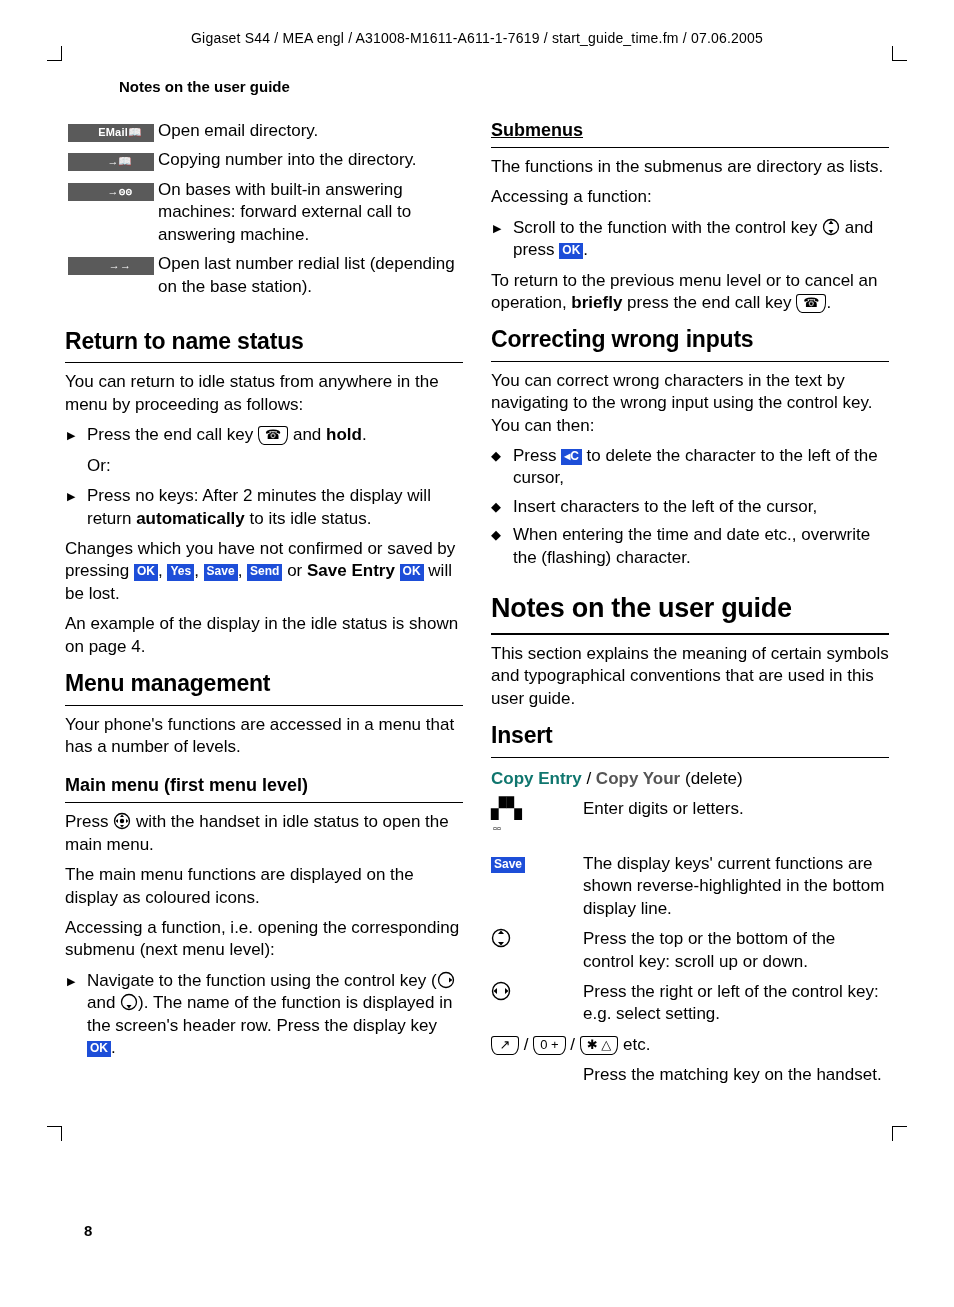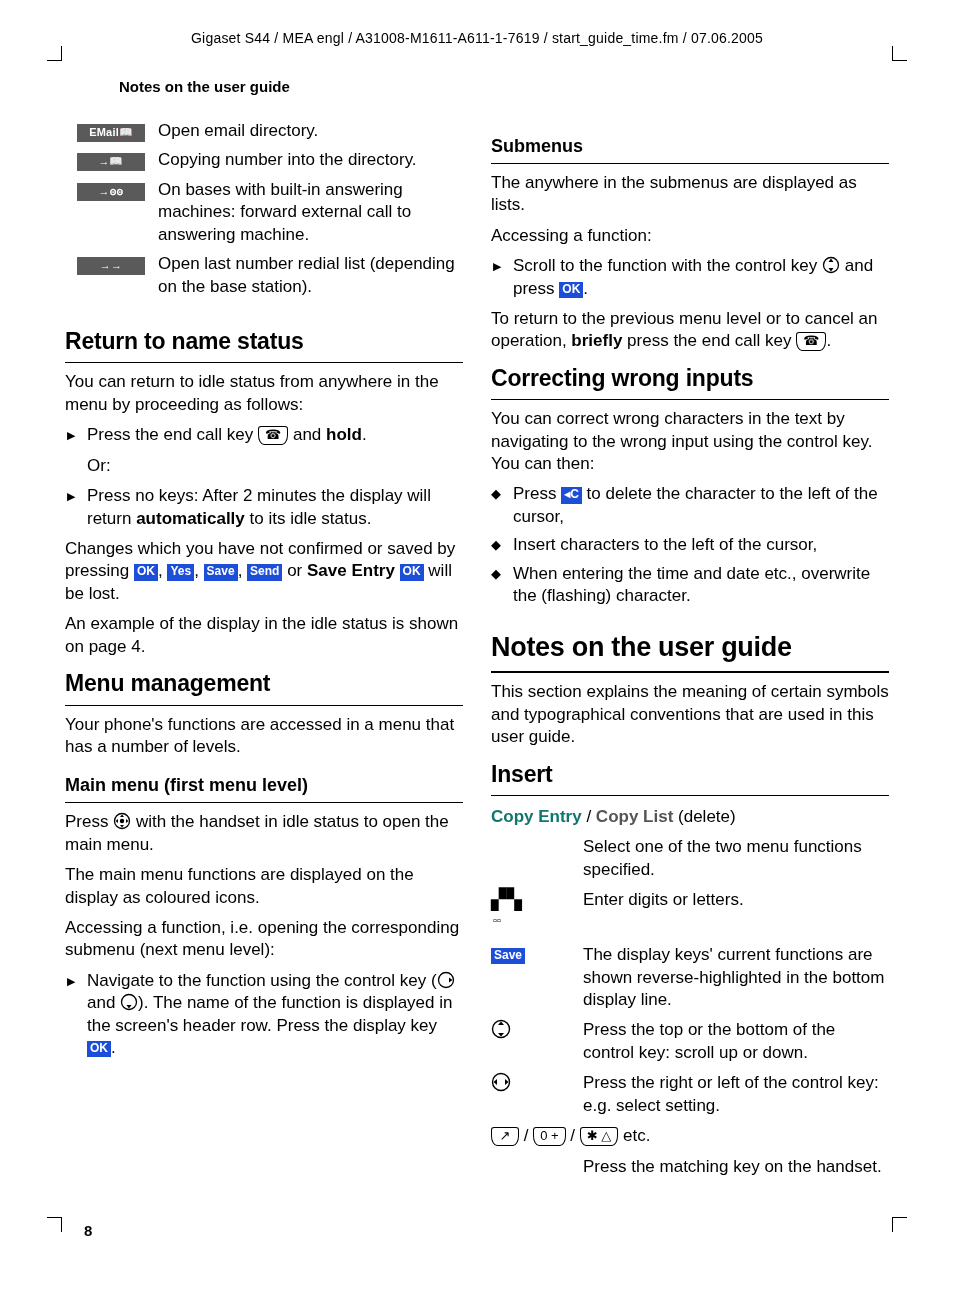--- a/index.html
+++ b/index.html
@@ -71,21 +71,21 @@
     width: 90px;
     text-align: center;
   }
   .ic-badge {
     display: inline-block;
     min-width: 56px;
     background: #5a5a5a;
     color: #fff;
     font-size: 11px;
     line-height: 1;
-    padding: 3px 6px 4px 6px;
+    padding: 3px 6px 4px 24px;
     font-weight: bold;
     letter-spacing: 0.2px;
   }
 
   h2.h {
     font-size: 23px;
     font-weight: bold;
     margin: 10px 0 6px 0;
     padding-bottom: 6px;
     border-bottom: 1.5px solid #000;
@@ -258,22 +258,22 @@
               </svg></span><span> and </span><span class="ctrlkey"><svg width="18" height="18">
                 <circle cx="9" cy="9" r="7.5" fill="none" stroke="#000" stroke-width="1.3"></circle>
                 <path d="M9 15.5 L6.5 12 L11.5 12 Z" fill="#000"></path>
               </svg></span><span>). The name of the function is displayed in the screen's header row. Press the display key </span><span class="ok">OK</span>.
         </li>
       </ul>
     </div>
 
     <div class="col">
 
-      <h3 class="sh" style="margin-top:16px;">Submenus</h3>
-      <p>The anywhere in the submenus are displayed as lists.</p>
+      <h3 class="sh" style="margin-top:0;text-decoration:underline;">Submenus</h3>
+      <p>The functions in the submenus are directory as lists.</p>
       <p>Accessing a function:</p>
       <ul class="bul">
         <li>
           <span>Scroll to the function with the control key </span><span class="ctrlkey"><svg width="18" height="18">
                 <circle cx="9" cy="9" r="7.5" fill="none" stroke="#000" stroke-width="1.3"></circle>
                 <path d="M9 2.5 L6.5 6 L11.5 6 Z M9 15.5 L6.5 12 L11.5 12 Z" fill="#000"></path>
               </svg></span><span> and press </span><span class="ok">OK</span>.
         </li>
       </ul>
       <p>
@@ -292,26 +292,22 @@
 
       <h1 class="big">Notes on the user guide</h1>
       <p>This section explains the meaning of certain symbols and typographical conventions that are used in this user guide.</p>
 
       <h2 class="h">Insert</h2>
 
       <table class="sym-table">
         <tbody>
             <tr>
           <td colspan="2">
-            <b style="color:#0f766e;">Copy Entry</b><span> / </span><b style="color:#555;">Copy List</b><span> (delete)</span>
+            <b style="color:#0f766e;">Copy Entry</b><span> / </span><b style="color:#555;">Copy Your</b><span> (delete)</span>
           </td>
-        </tr>
-        <tr>
-          <td class="sc"></td>
-          <td>Select one of the two menu functions specified.</td>
         </tr>
         <tr>
           <td class="sc"><span style="font-size:20px;line-height:1;">▞▚<br><span style="font-size:11px;position:relative;top:-6px;left:2px;">▫▫</span></span></td>
           <td>Enter digits or letters.</td>
         </tr>
         <tr>
           <td class="sc"><span class="ok">Save</span></td>
           <td>The display keys' current functions are shown reverse-highlighted in the bottom display line.</td>
         </tr>
         <tr>

